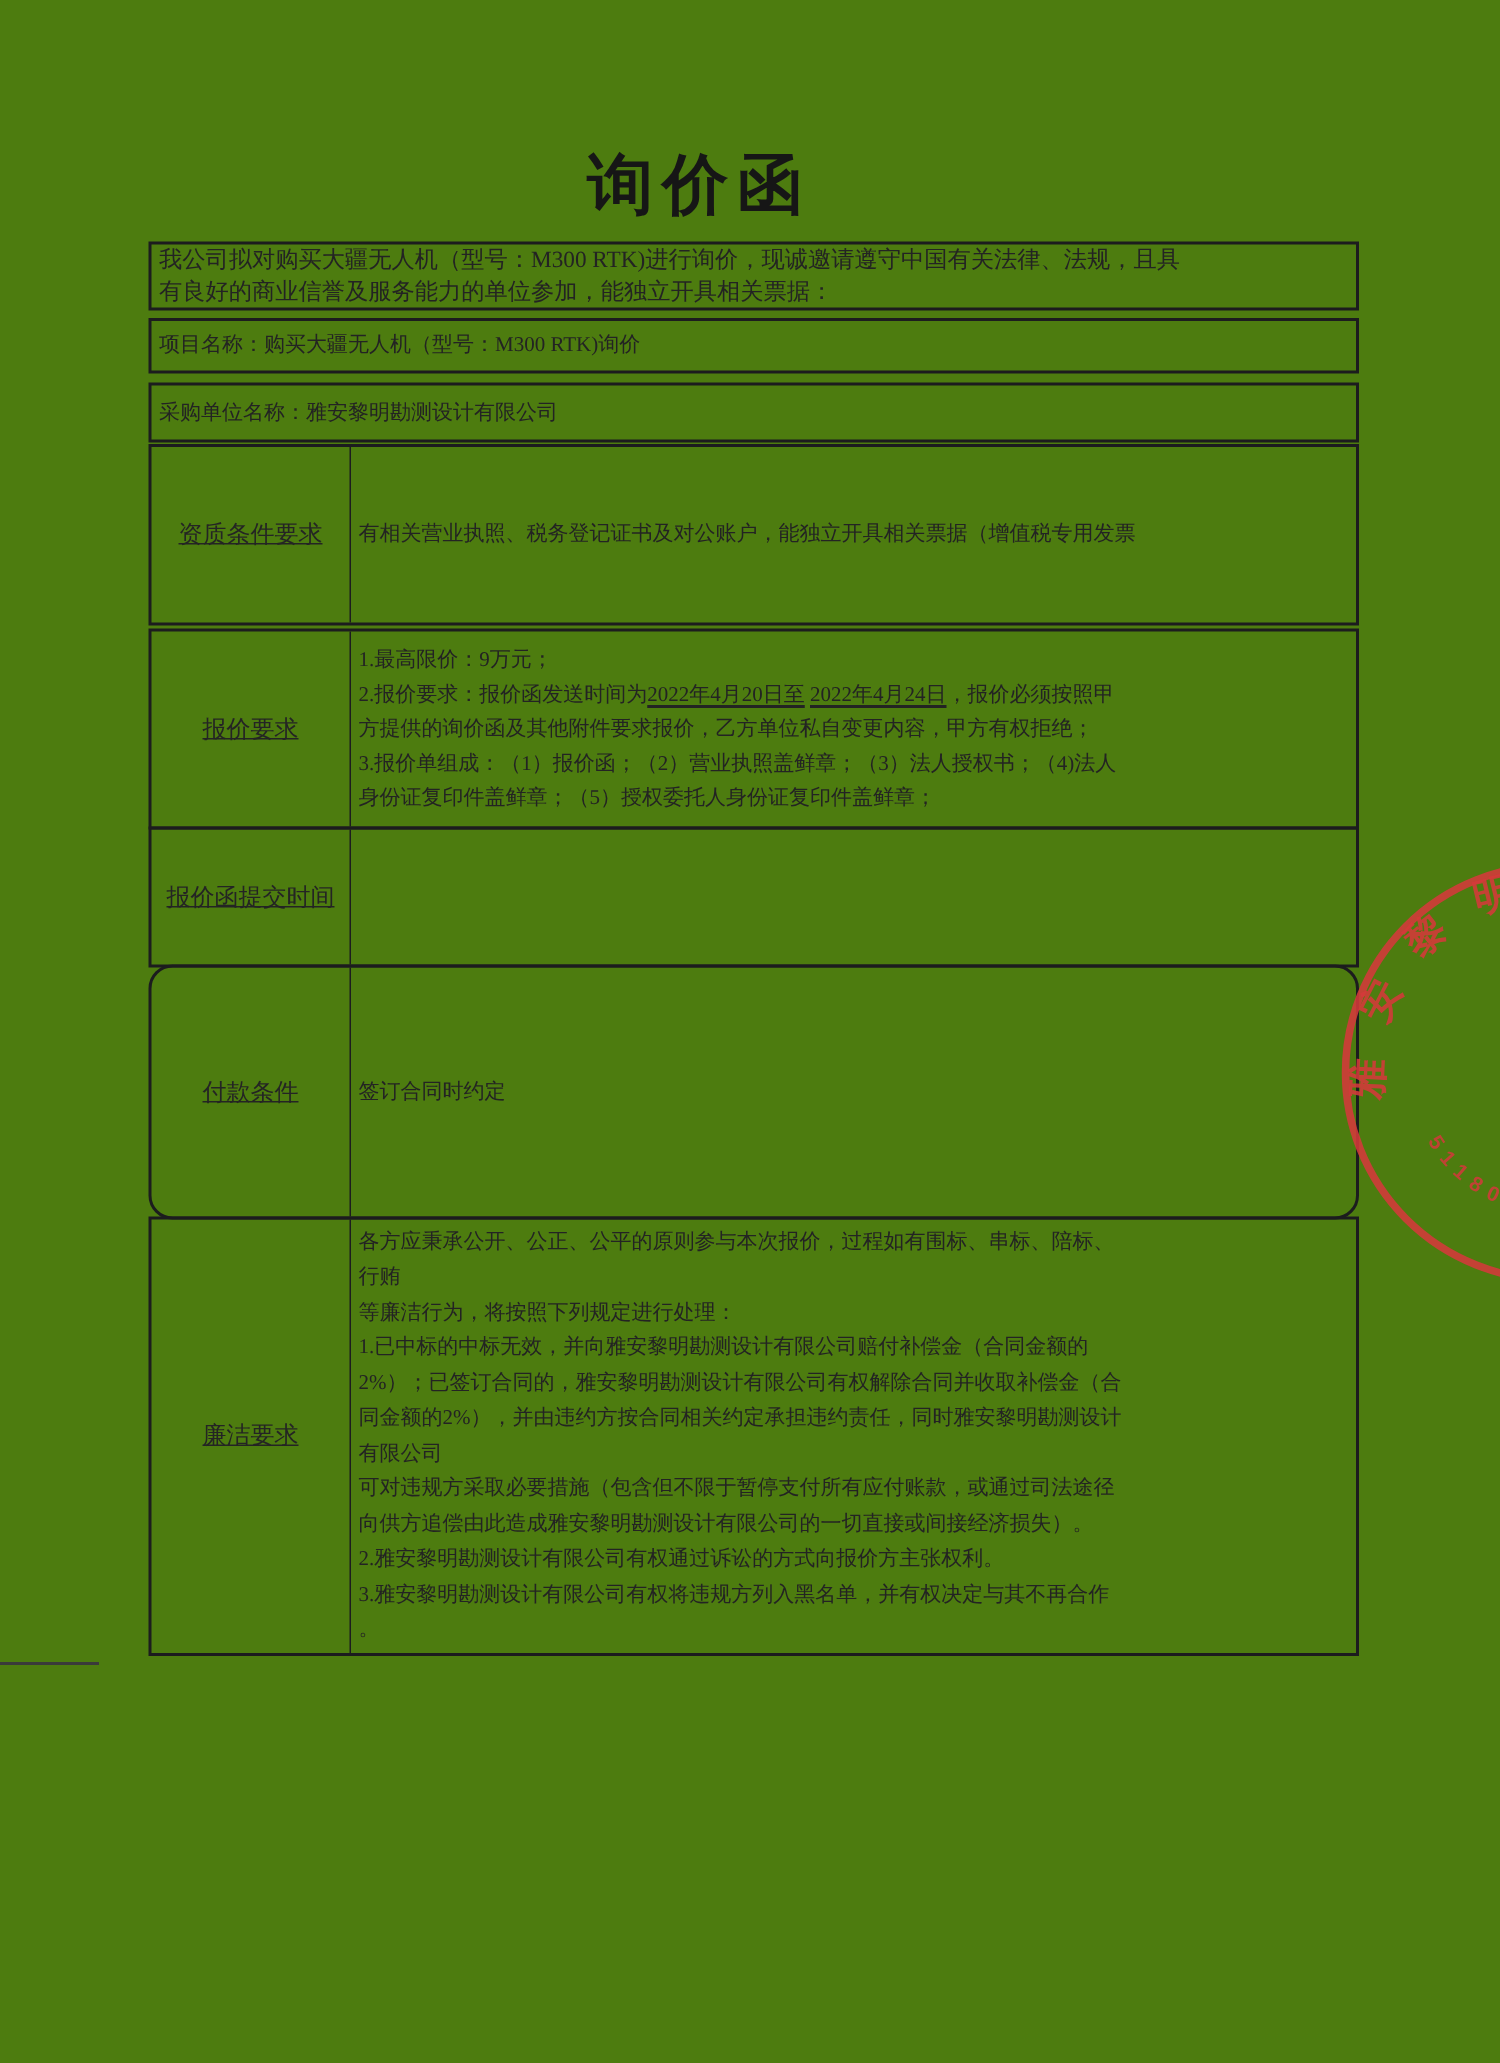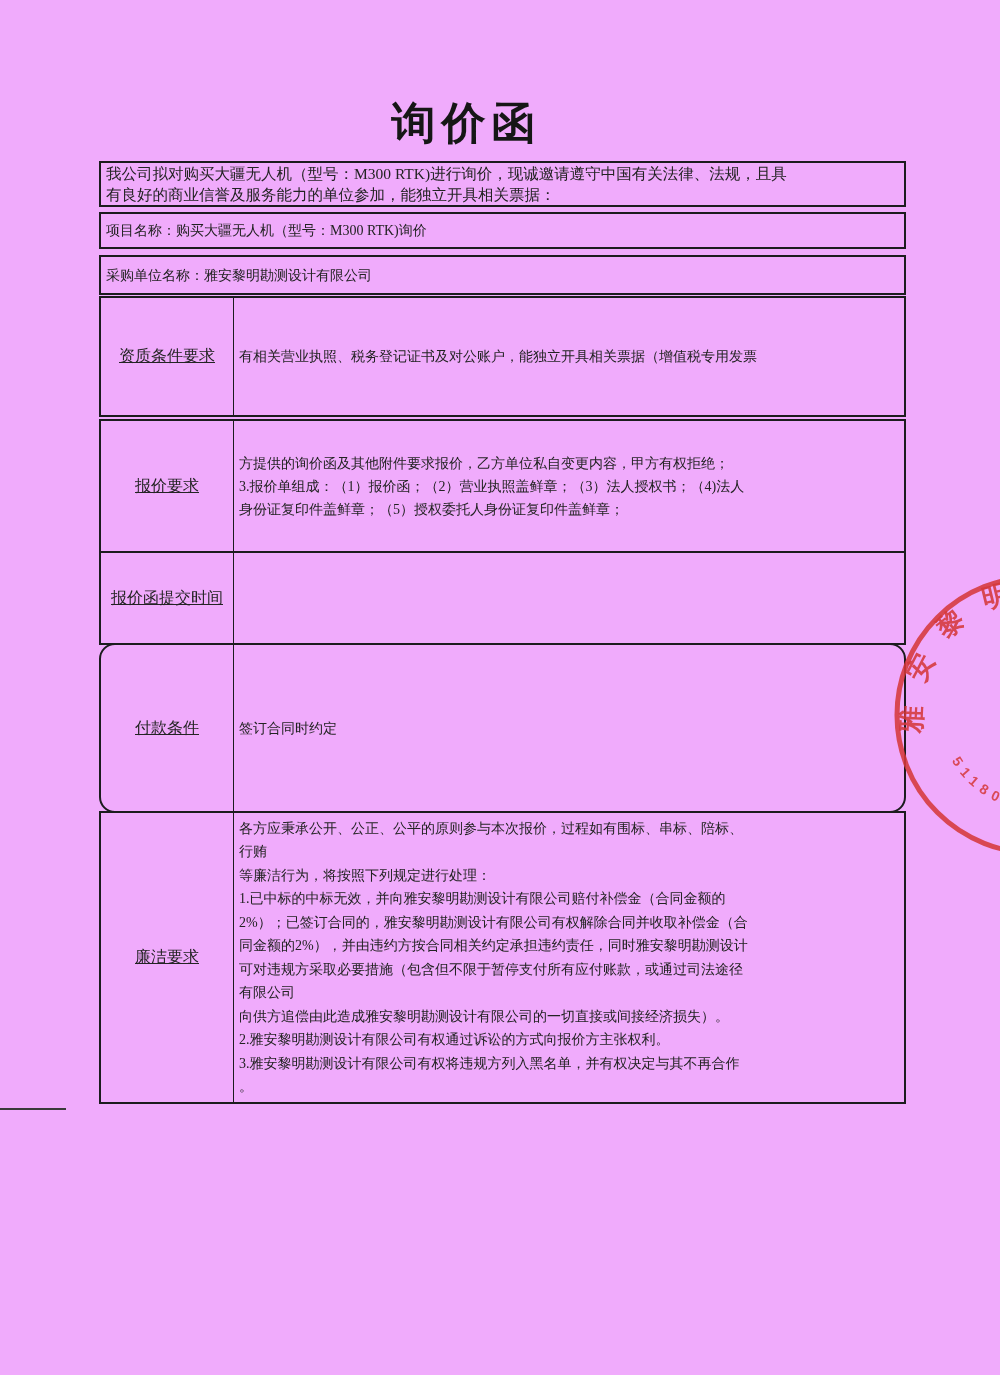--- a/index.html
+++ b/index.html
@@ -1,19 +1,19 @@
 <!DOCTYPE html>
 <html><head>
 <meta charset="utf-8">
 <style>
   html,body{margin:0;padding:0;}
   .page{
     position:relative;
     width:1000px;height:1375px;
-    background:#f0abfc;
+    background:#4d7c0f;
     overflow:hidden;
     font-family:"Liberation Serif","DejaVu Serif",serif;
     color:#222;
   }
   .doc-title{
     position:absolute;
     left:63px;top:94px;width:807px;
     text-align:center;
     font-size:44px;font-weight:bold;
     letter-spacing:6px;
@@ -106,20 +106,22 @@
       </div>
       <div class="row r3">
         <div class="cell-label">资质条件要求</div>
         <div class="cell-content">
           <div class="line"><span>有相关营业执照、税务登记证书及对公账户，能独立开具相关票据（增值税专用发票</span></div>
         </div>
       </div>
       <div class="row r4">
         <div class="cell-label">报价要求</div>
         <div class="cell-content">
+          <div class="line"><span>1.最高限价：9万元；</span></div>
+          <div class="line"><span>2.报价要求：报价函发送时间为</span><span class="u">2022年4月20日至</span><span> </span><span class="u">2022年4月24日</span><span>，报价必须按照甲</span></div>
           <div class="line"><span>方提供的询价函及其他附件要求报价，乙方单位私自变更内容，甲方有权拒绝；</span></div>
           <div class="line"><span>3.报价单组成：（1）报价函；（2）营业执照盖鲜章；（3）法人授权书；（4)法人</span></div>
           <div class="line"><span>身份证复印件盖鲜章；（5）授权委托人身份证复印件盖鲜章；</span></div>
         </div>
       </div>
       <div class="row r5">
         <div class="cell-label">报价函提交时间</div>
       </div>
       <div class="row r6">
         <div class="cell-label">付款条件</div>
@@ -129,22 +131,22 @@
       </div>
       <div class="row r7">
         <div class="cell-label">廉洁要求</div>
         <div class="cell-content">
           <div class="line"><span>各方应秉承公开、公正、公平的原则参与本次报价，过程如有围标、串标、陪标、</span></div>
           <div class="line"><span>行贿</span></div>
           <div class="line"><span>等廉洁行为，将按照下列规定进行处理：</span></div>
           <div class="line"><span>1.已中标的中标无效，并向雅安黎明勘测设计有限公司赔付补偿金（合同金额的</span></div>
           <div class="line"><span>2%）；已签订合同的，雅安黎明勘测设计有限公司有权解除合同并收取补偿金（合</span></div>
           <div class="line"><span>同金额的2%），并由违约方按合同相关约定承担违约责任，同时雅安黎明勘测设计</span></div>
+          <div class="line"><span>有限公司</span></div>
           <div class="line"><span>可对违规方采取必要措施（包含但不限于暂停支付所有应付账款，或通过司法途径</span></div>
-          <div class="line"><span>有限公司</span></div>
           <div class="line"><span>向供方追偿由此造成雅安黎明勘测设计有限公司的一切直接或间接经济损失）。</span></div>
           <div class="line"><span>2.雅安黎明勘测设计有限公司有权通过诉讼的方式向报价方主张权利。</span></div>
           <div class="line"><span>3.雅安黎明勘测设计有限公司有权将违规方列入黑名单，并有权决定与其不再合作</span></div>
           <div class="line"><span>。</span></div>
         </div>
       </div>
     </div>
 
   <svg class="seal" width="160" height="310" viewBox="0 0 160 310" aria-hidden="true">
     <defs>

